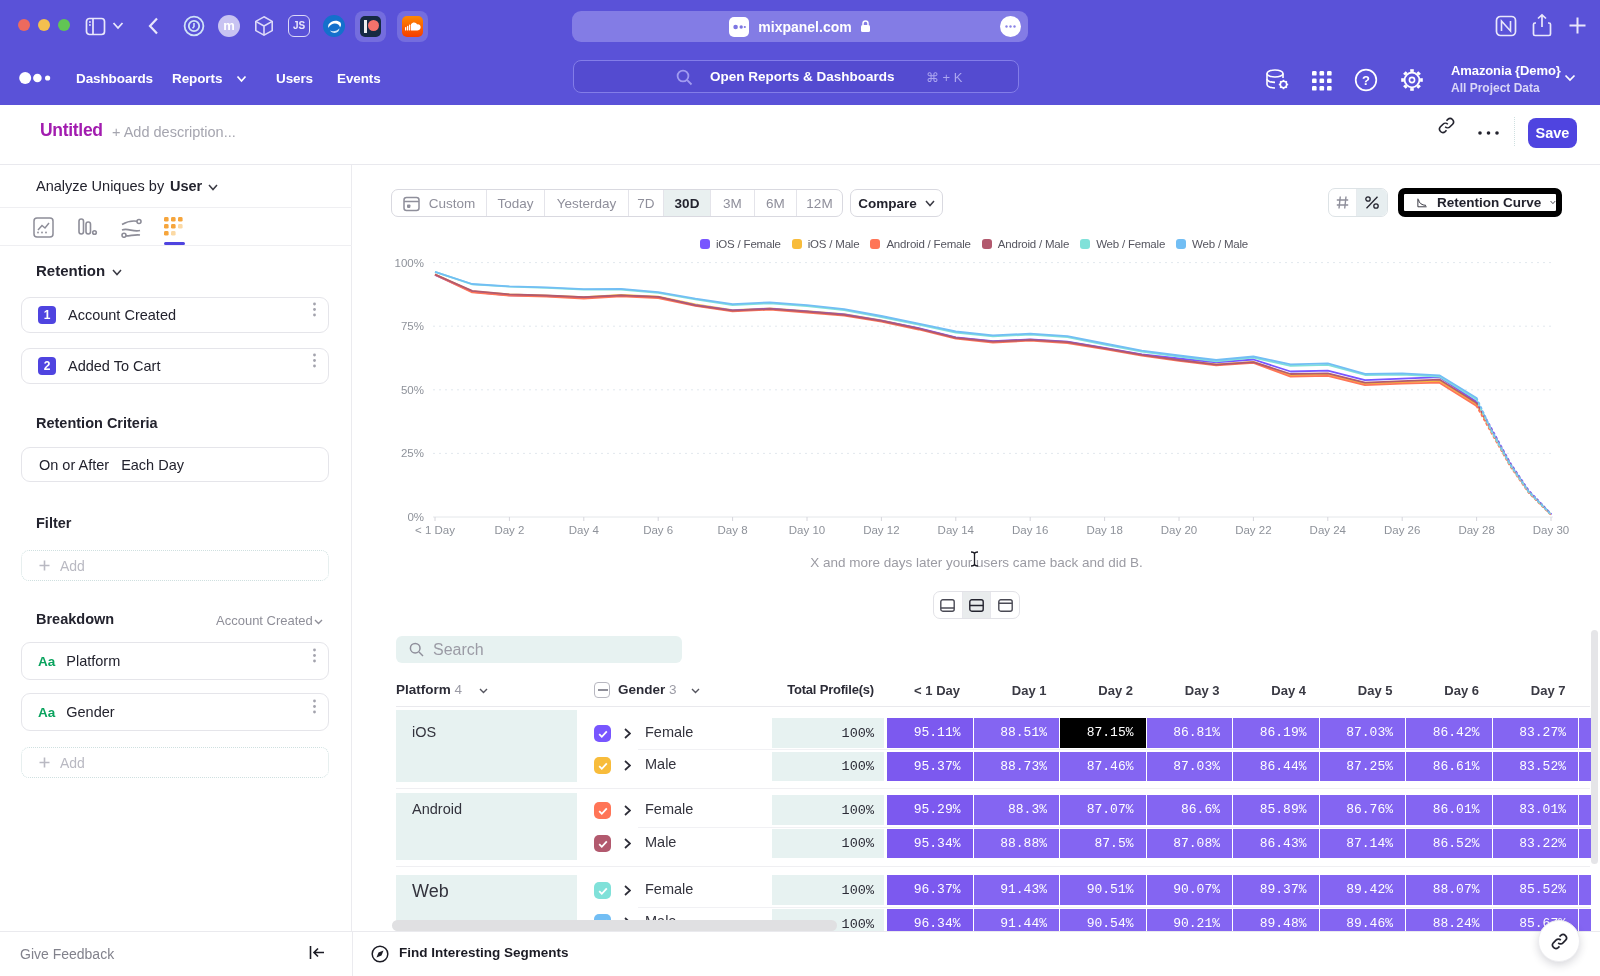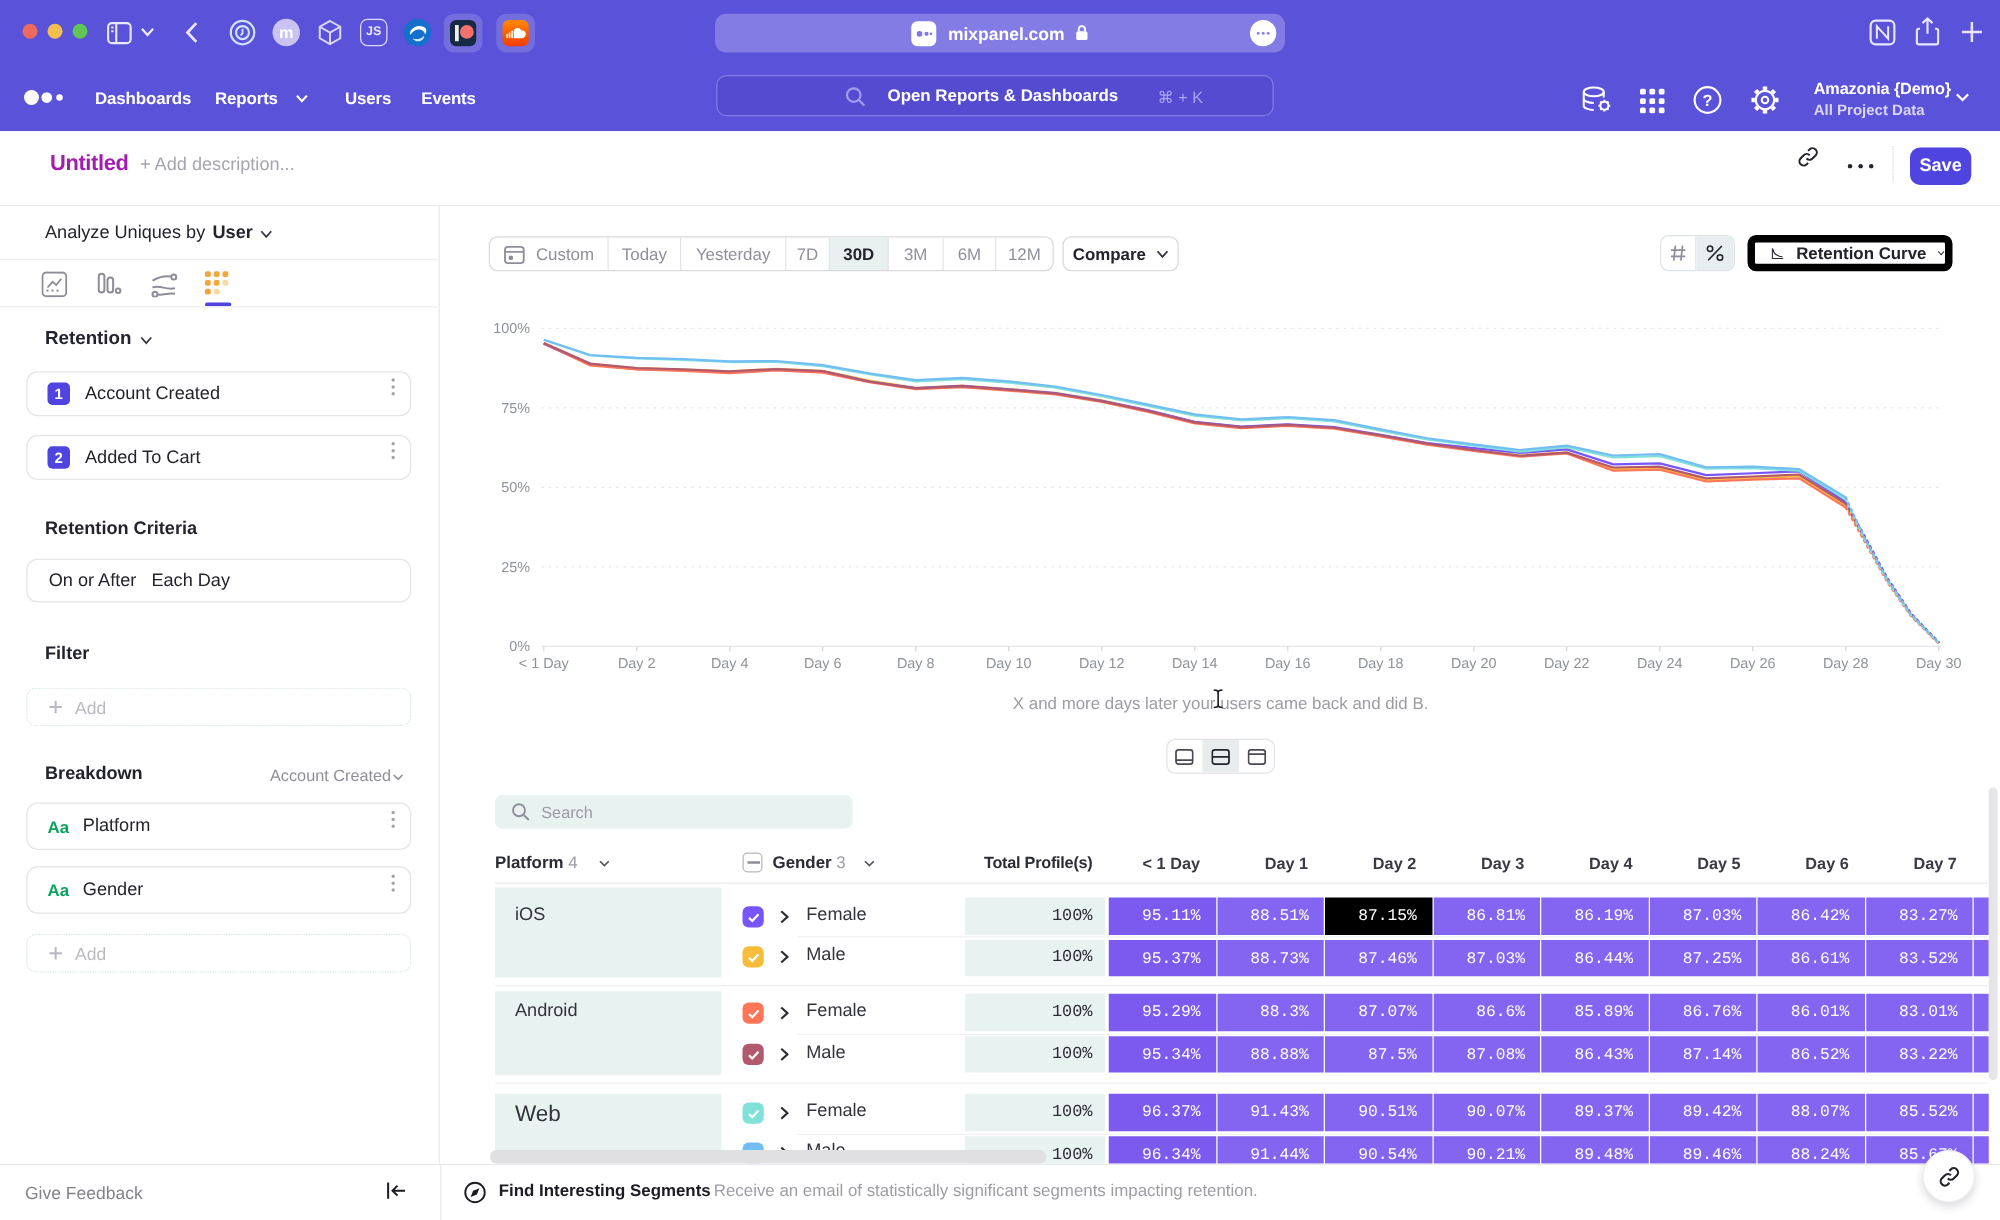--- a/index.html
+++ b/index.html
@@ -327,20 +327,28 @@
         </svg>
       </span>
  </div>
  <div id="rcurve"><svg style="margin:0 10px 0 13px;" width="17" height="16" viewBox="0 0 17 16" fill="none" stroke="#23232e" stroke-width="1.5">
         <path d="M1.5 0.5 V14.5 H16.5"></path>
         <path d="M2.5 2 C3.5 8.5 8 11.5 15.5 12.2"></path>
       </svg>Retention Curve<svg style="margin-left:9px;" width="10" height="7" viewBox="0 0 10 7" fill="none" stroke="#3a3a44" stroke-width="1.5">
         <path d="M1 1 L5 5.5 L9 1"></path>
       </svg></div>
 
+ <div class="abs" style="left:347px;top:73px;height:12px;display:flex;align-items:center;font-size:11.5px;color:#55555f;letter-spacing:-0.2px;white-space:nowrap;">
+  <span style="width:10px;height:10px;border-radius:3px;background:#7856FF;margin-right:6px;"></span>iOS / Female
+  <span style="width:10px;height:10px;border-radius:3px;background:#F8BC3B;margin:0 6px 0 11px;"></span>iOS / Male
+  <span style="width:10px;height:10px;border-radius:3px;background:#FF7557;margin:0 6px 0 11px;"></span>Android / Female
+  <span style="width:10px;height:10px;border-radius:3px;background:#B2596E;margin:0 6px 0 11px;"></span>Android / Male
+  <span style="width:10px;height:10px;border-radius:3px;background:#80E1D9;margin:0 6px 0 11px;"></span>Web / Female
+  <span style="width:10px;height:10px;border-radius:3px;background:#72BEF4;margin:0 6px 0 11px;"></span>Web / Male
+ </div>
 
  <svg class="abs" style="left:0;top:85px;" width="1247" height="295" viewBox="353 250 1247 295">
   <line x1="433" y1="262.6" x2="1553" y2="262.6" stroke="#e2e8ee" stroke-width="1" stroke-dasharray="2 4"></line>
   <line x1="433" y1="326.2" x2="1553" y2="326.2" stroke="#e2e8ee" stroke-width="1" stroke-dasharray="2 4"></line>
   <line x1="433" y1="389.8" x2="1553" y2="389.8" stroke="#e2e8ee" stroke-width="1" stroke-dasharray="2 4"></line>
   <line x1="433" y1="453.4" x2="1553" y2="453.4" stroke="#e2e8ee" stroke-width="1" stroke-dasharray="2 4"></line>
   <line x1="433" y1="517.0" x2="1553" y2="517.0" stroke="#e4e7ea" stroke-width="1"></line>
   <text x="424" y="266.6" text-anchor="end" font-size="11.5" fill="#8e929a" font-family="Liberation Sans">100%</text>
   <text x="424" y="330.2" text-anchor="end" font-size="11.5" fill="#8e929a" font-family="Liberation Sans">75%</text>
   <text x="424" y="393.8" text-anchor="end" font-size="11.5" fill="#8e929a" font-family="Liberation Sans">50%</text>
@@ -410,21 +418,21 @@
         </svg>
       </span>
   <span style="flex:1;display:flex;align-items:center;justify-content:center;">
         <svg width="15" height="13" viewBox="0 0 15 13" fill="none" stroke="#4a4a55" stroke-width="1.4">
           <rect x="0.8" y="0.8" width="13.4" height="11.4" rx="2"></rect>
           <line x1="0.8" y1="4.2" x2="14.2" y2="4.2"></line>
         </svg>
       </span>
  </div>
 
- <div class="abs shim" style="left:43px;top:471px;width:286px;height:27px;border-radius:6px;display:flex;align-items:center;color:#9b9ba5;font-size:13px;"><svg style="margin:0 9px 0 13px;" width="15" height="15" viewBox="0 0 15 15" fill="none" stroke="#8f8f9b" stroke-width="1.5">
+ <div class="abs shim" style="left:43px;top:471px;width:286px;height:27px;border-radius:6px;display:flex;align-items:center;color:#9b9ba5;font-size:16px;"><svg style="margin:0 9px 0 13px;" width="15" height="15" viewBox="0 0 15 15" fill="none" stroke="#8f8f9b" stroke-width="1.5">
         <circle cx="6.2" cy="6.2" r="4.8"></circle>
         <line x1="10" y1="10" x2="14" y2="14"></line>
       </svg>Search</div>
  <span class="abs" style="left:43px;top:517px;font-size:13.5px;font-weight:700;color:#2c2c37;">Platform <span style="color:#9b9ba5;font-weight:400;">4</span></span>
  <svg class="abs" style="left:126px;top:523px;" width="9" height="6" viewBox="0 0 9 6" fill="none" stroke="#55555f" stroke-width="1.4">
       <path d="M1 1 L4.5 4.5 L8 1"></path>
     </svg>
  <span class="abs" style="left:241px;top:517px;width:16px;height:16px;border:1.5px solid #b7b7c0;border-radius:4px;"></span>
  <span class="abs" style="left:244.5px;top:524px;width:10px;height:2px;background:#8f8f99;"></span>
  <span class="abs" style="left:265px;top:517px;font-size:13.5px;font-weight:700;color:#2c2c37;">Gender <span style="color:#9b9ba5;font-weight:400;">3</span></span>
@@ -580,20 +588,19 @@
  <svg class="abs" style="left:309px;top:13px;" width="16" height="15" viewBox="0 0 16 15" fill="none" stroke="#1b1b24" stroke-width="1.6">
       <path d="M1.5 1 V14"></path>
       <path d="M15 7.5 H5 M9 3.5 L5 7.5 L9 11.5"></path>
     </svg>
  <span class="abs" style="left:352px;top:0;height:45px;border-left:1px solid #ebebef;"></span>
  <svg class="abs" style="left:371px;top:13px;" width="18" height="18" viewBox="0 0 18 18" fill="none" stroke="#1b1b24" stroke-width="1.5">
       <circle cx="9" cy="9" r="7.8"></circle>
       <path d="M12.5 5.5 L7.5 7.5 L5.5 12.5 L10.5 10.5 Z" fill="#1b1b24" stroke="none"></path>
     </svg>
  <span class="abs" style="left:399px;top:13px;font-size:13.5px;font-weight:700;color:#1b1b24;">Find Interesting Segments</span>
- <span class="abs" style="left:571px;top:13px;font-size:13.5px;color:#9d9da6;">Receive an email of statistically significant segments impacting retention.</span>
 </div>
 <div class="abs" style="left:1538px;top:920px;width:42px;height:42px;border-radius:50%;background:#fff;border:1px solid #ededf0;box-shadow:0 3px 8px rgba(40,40,60,.18);display:flex;align-items:center;justify-content:center;">
  <svg width="17" height="17" viewBox="0 0 17 17" fill="none" stroke="#23232e" stroke-width="1.7">
       <path d="M7.2 9.8 a3.4 3.4 0 0 0 4.8 0 l2.6 -2.6 a3.4 3.4 0 0 0 -4.8 -4.8 l-1.3 1.3"></path>
       <path d="M9.8 7.2 a3.4 3.4 0 0 0 -4.8 0 l-2.6 2.6 a3.4 3.4 0 0 0 4.8 4.8 l1.3 -1.3"></path>
     </svg>
 </div>
 
 </body></html>

